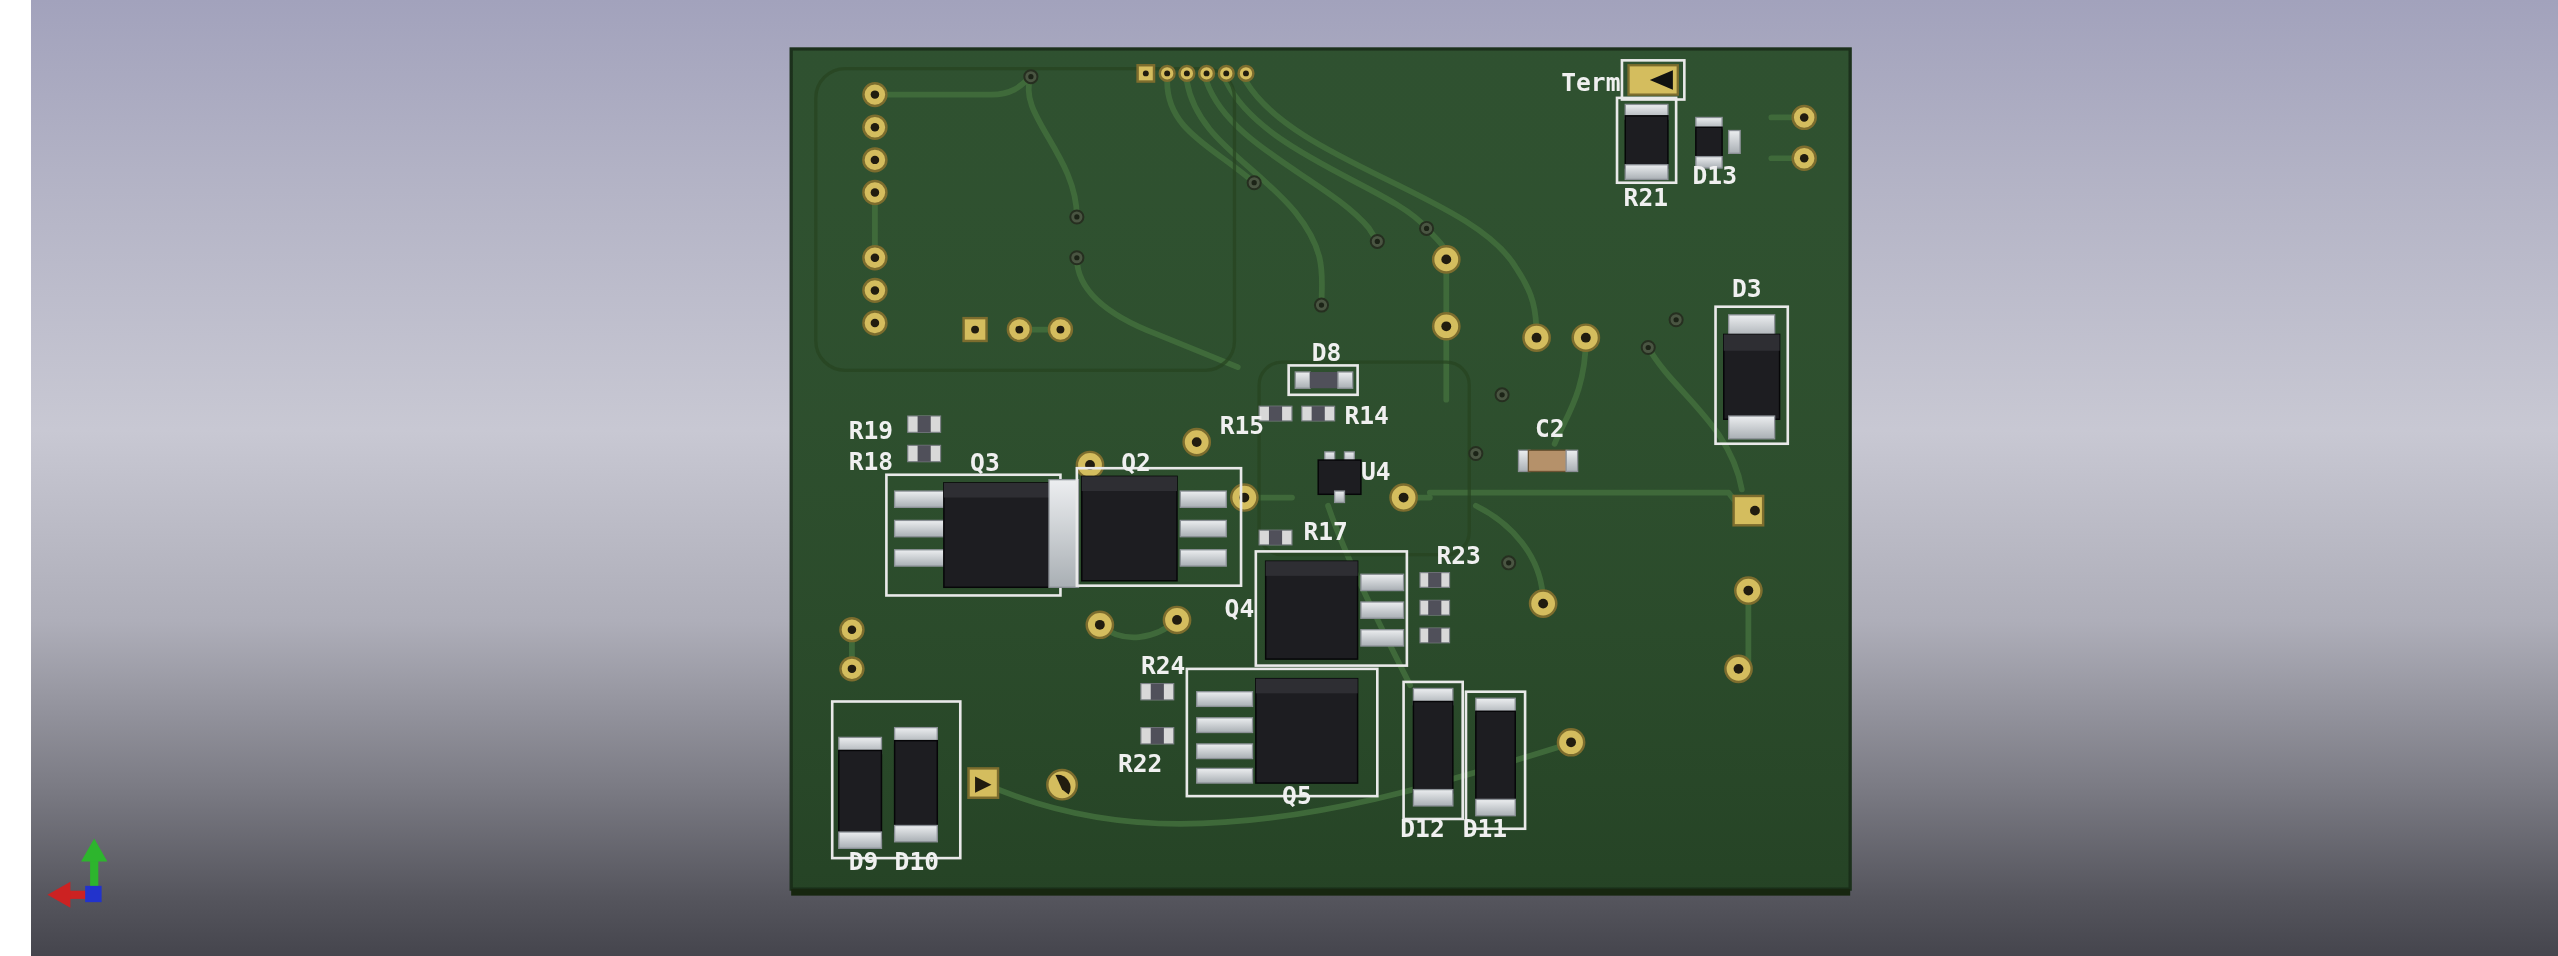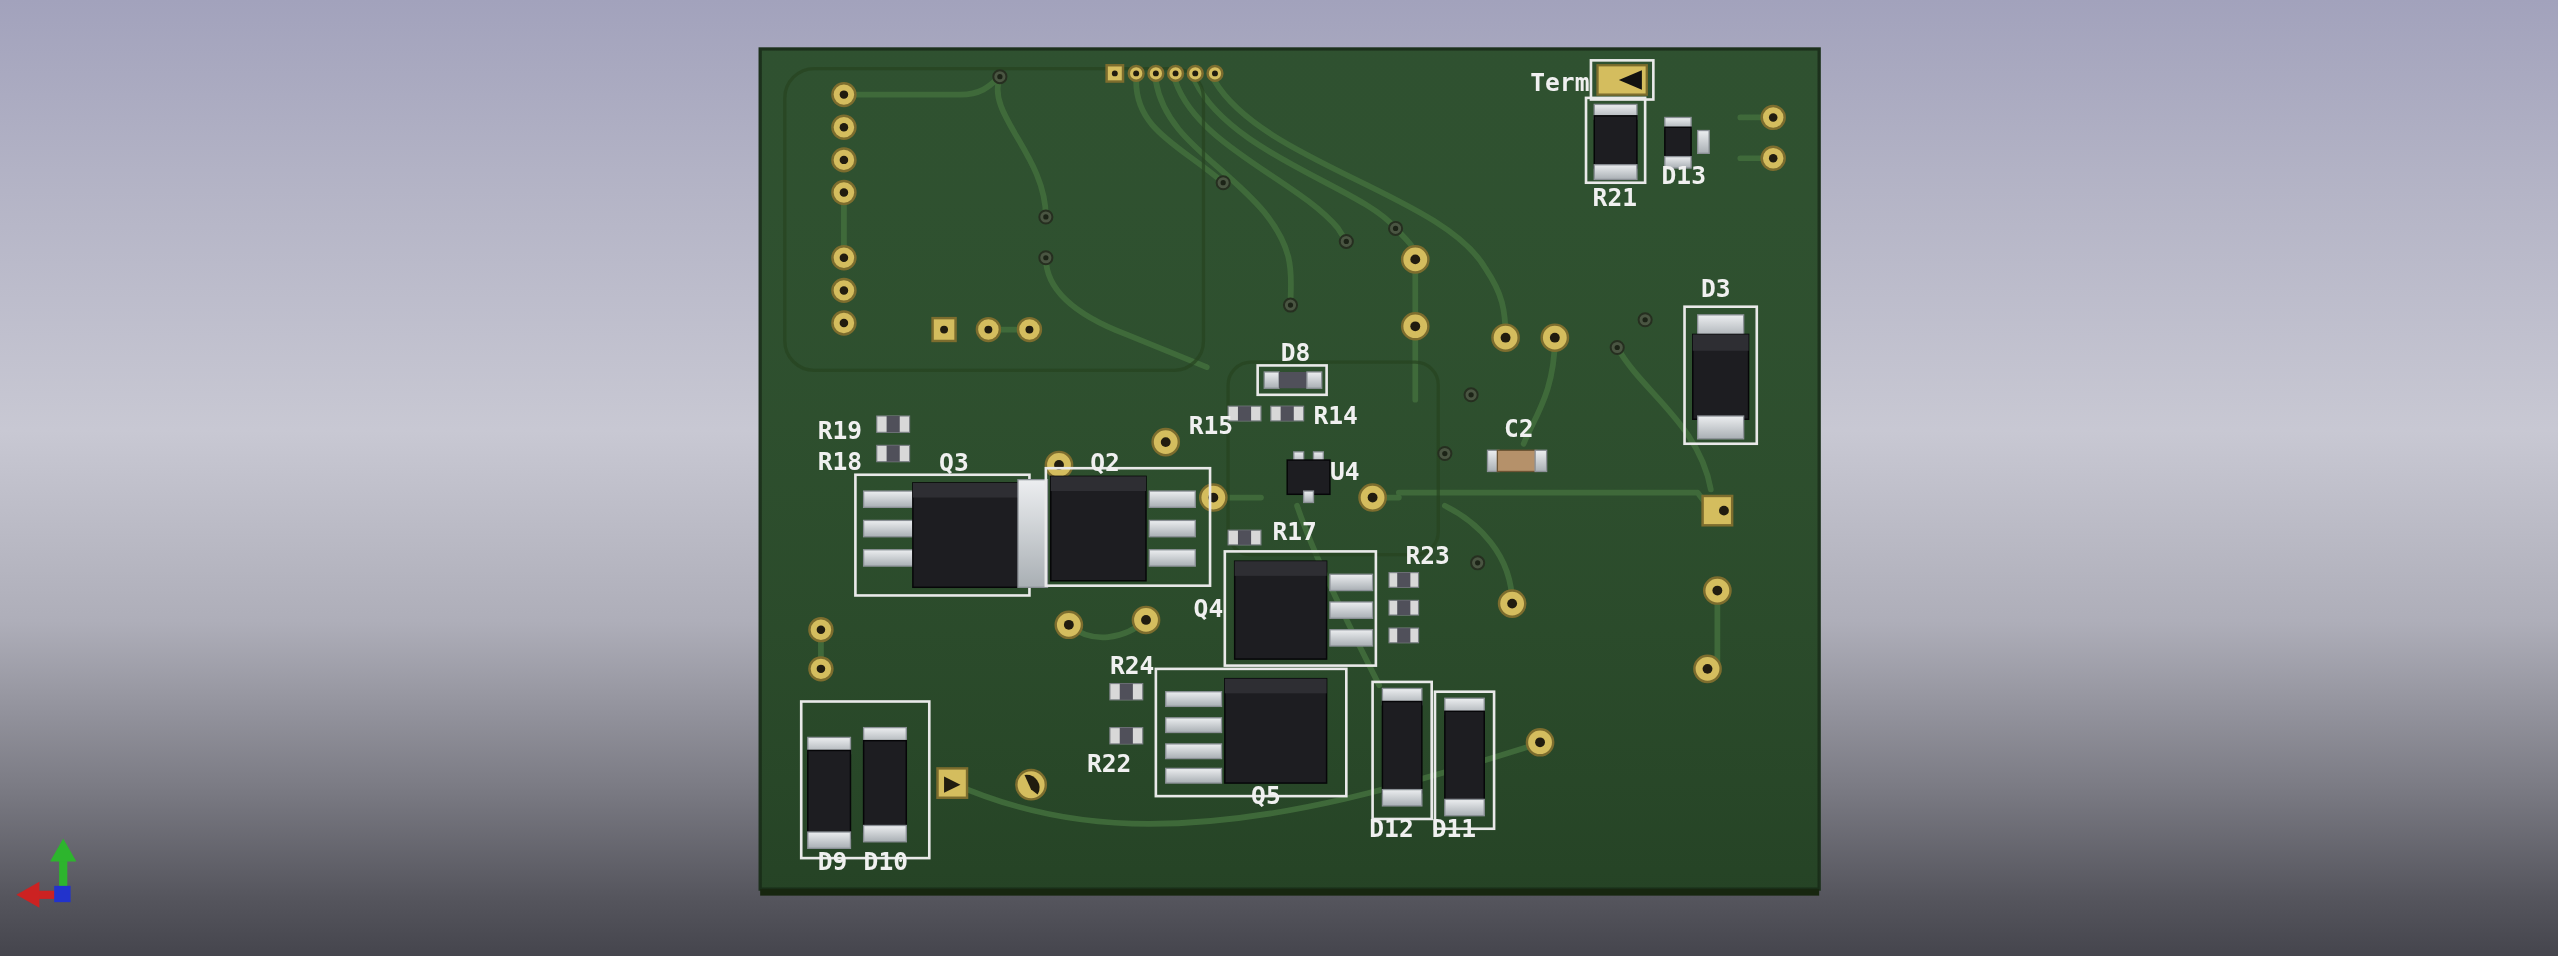--- a/index.html
+++ b/index.html
@@ -1,17 +1,17 @@
 <!DOCTYPE html>
 <html><head>
 <meta charset="utf-8">
 <style>
   html,body{margin:0;padding:0;width:2558px;height:956px;overflow:hidden;
     font-family:"DejaVu Sans Mono", monospace;}
-  .viewport{position:relative;width:2140px;height:956px;}
+  .viewport{position:relative;width:2140px;height:956px;margin-left:31px;}
   svg{display:block;}
   text{font-family:"DejaVu Sans Mono", monospace;font-size:15px;font-weight:bold;}
   .cmet{fill:url(#metGrad);stroke:#8b9096;stroke-width:0.8;}
   .cbody{fill:#1d1d21;stroke:#060608;stroke-width:0.9;}
   .cbody2{fill:#2e2e33;}
   .outl{fill:none;stroke:#e9e9e9;stroke-width:1.6;}
   .tan{fill:#b5916a;stroke:#6d5433;stroke-width:0.8;}
   .rsm{fill:#d8d8d8;stroke:#7d8287;stroke-width:0.7;}
   .rsmc{fill:#50505a;}
   .goldsq{fill:#d4bd5e;stroke:#7d6d2e;stroke-width:1.4;}

